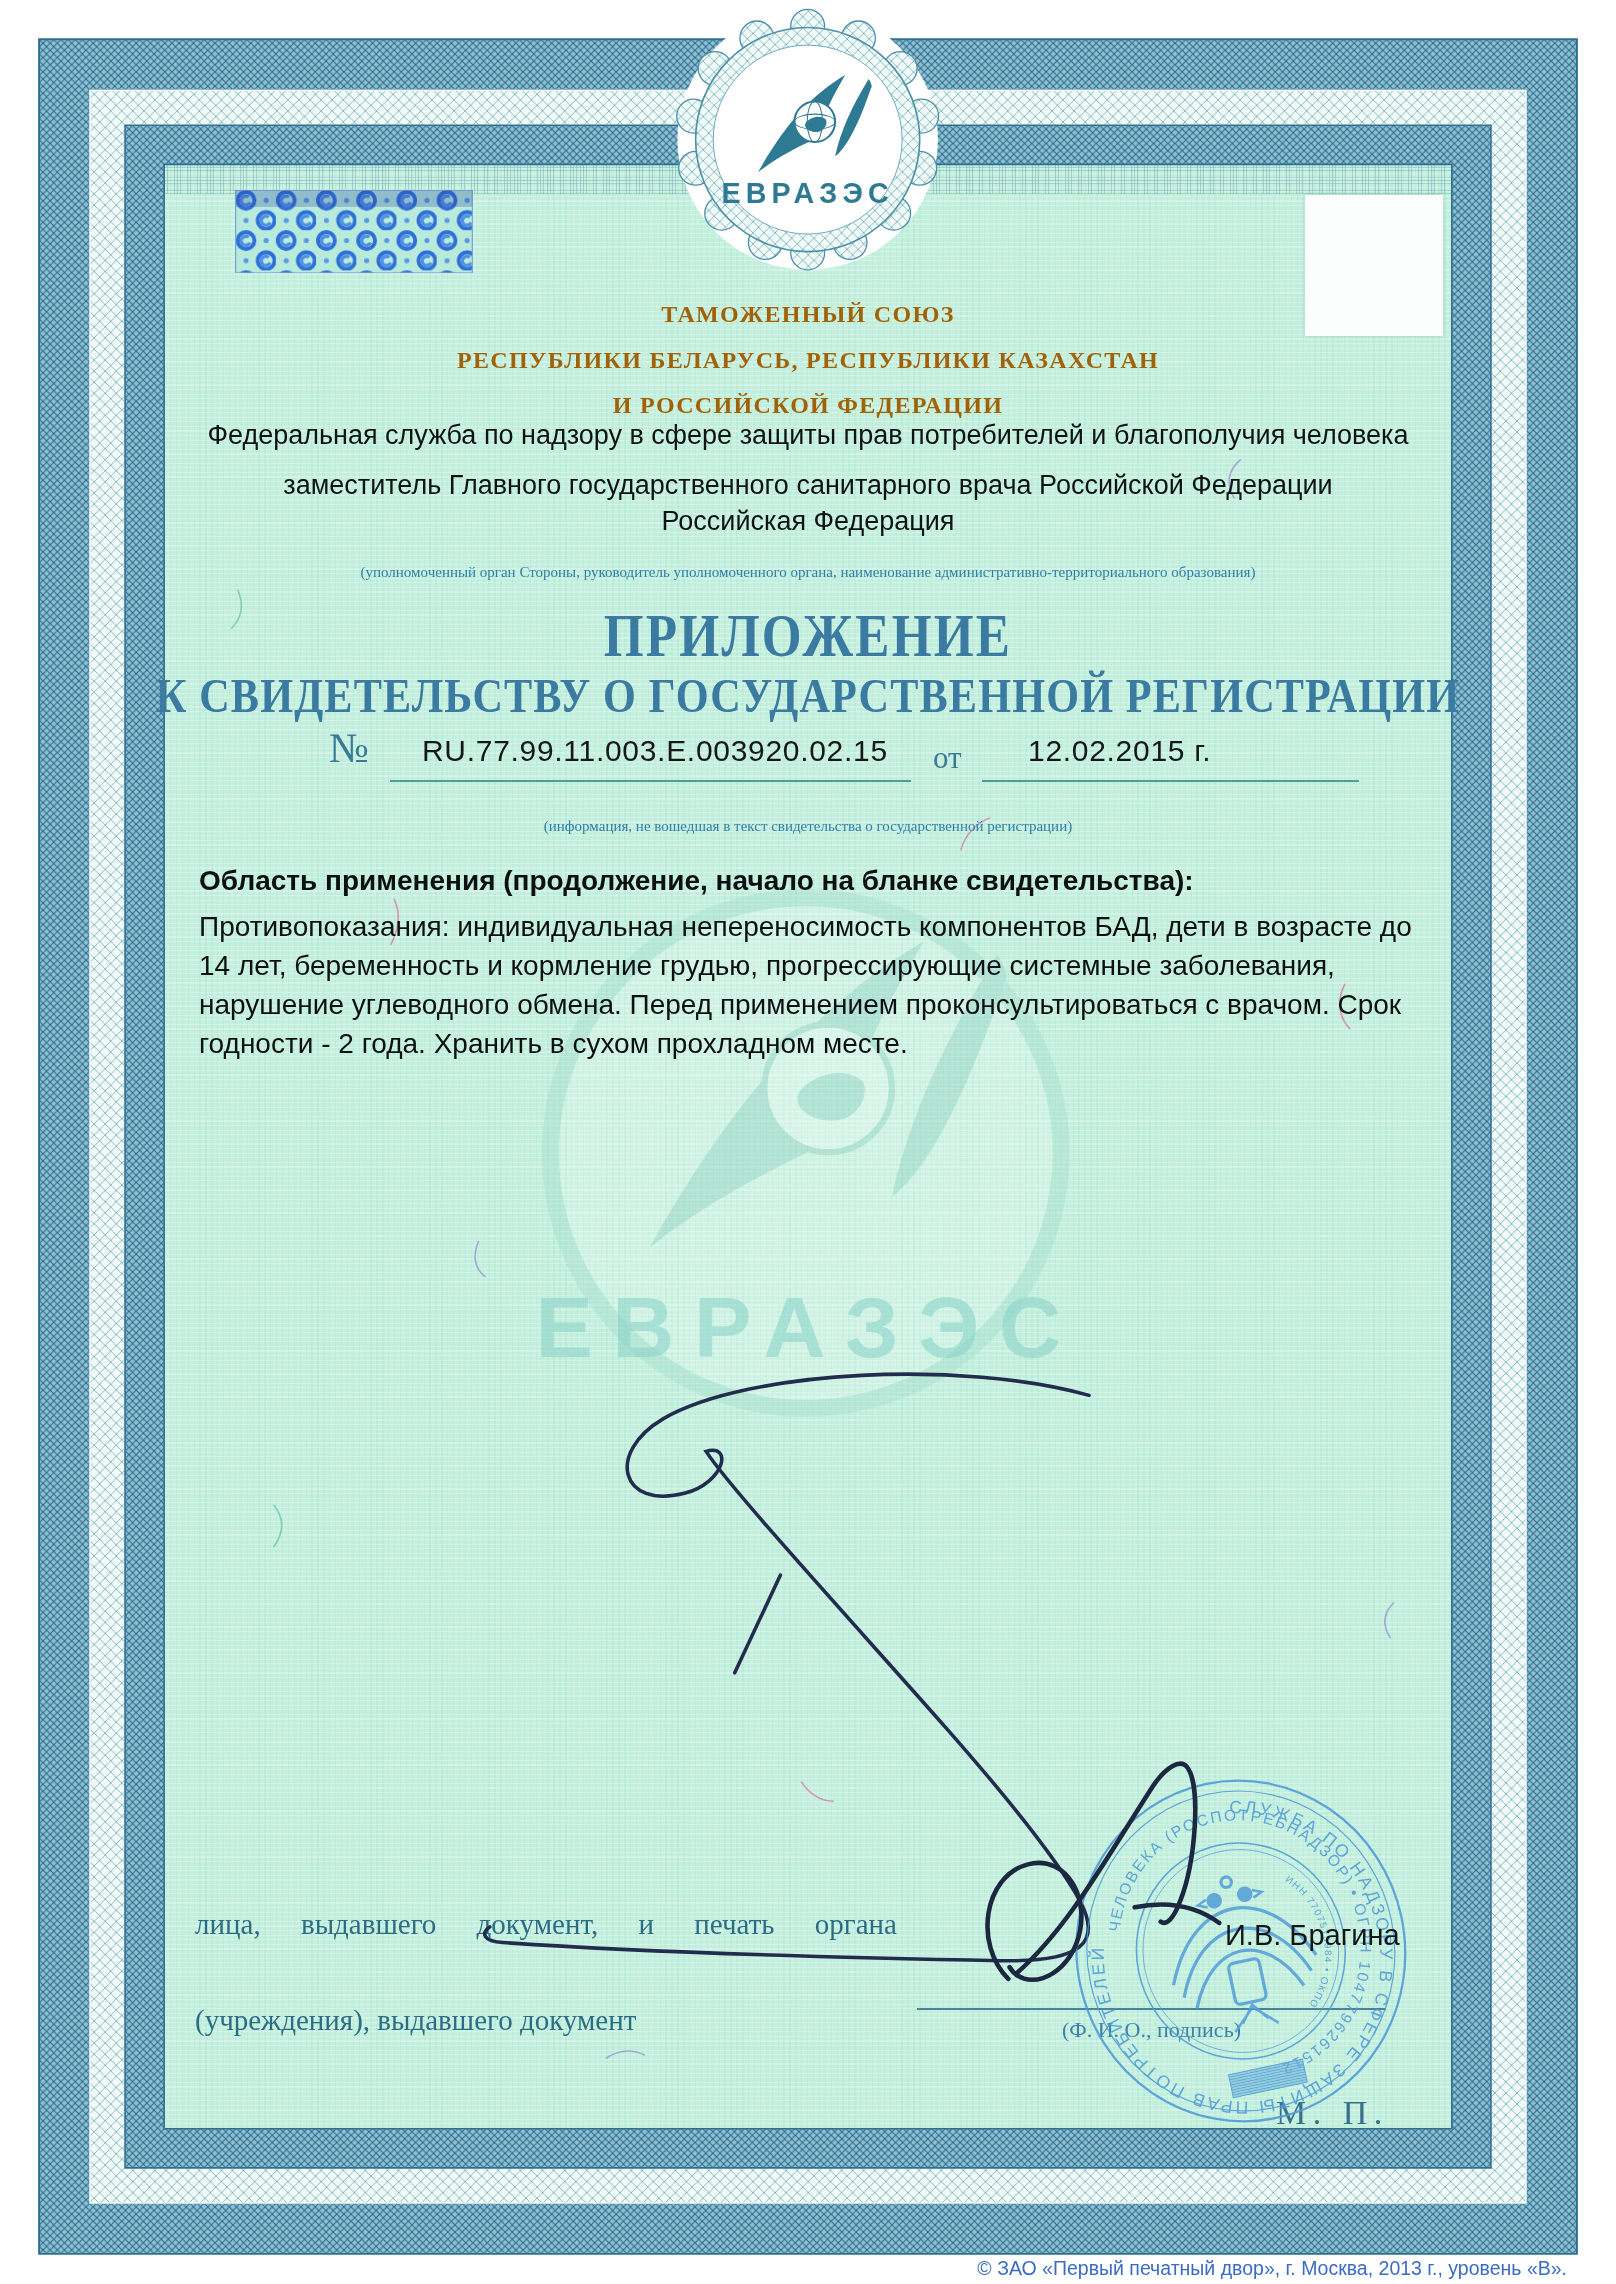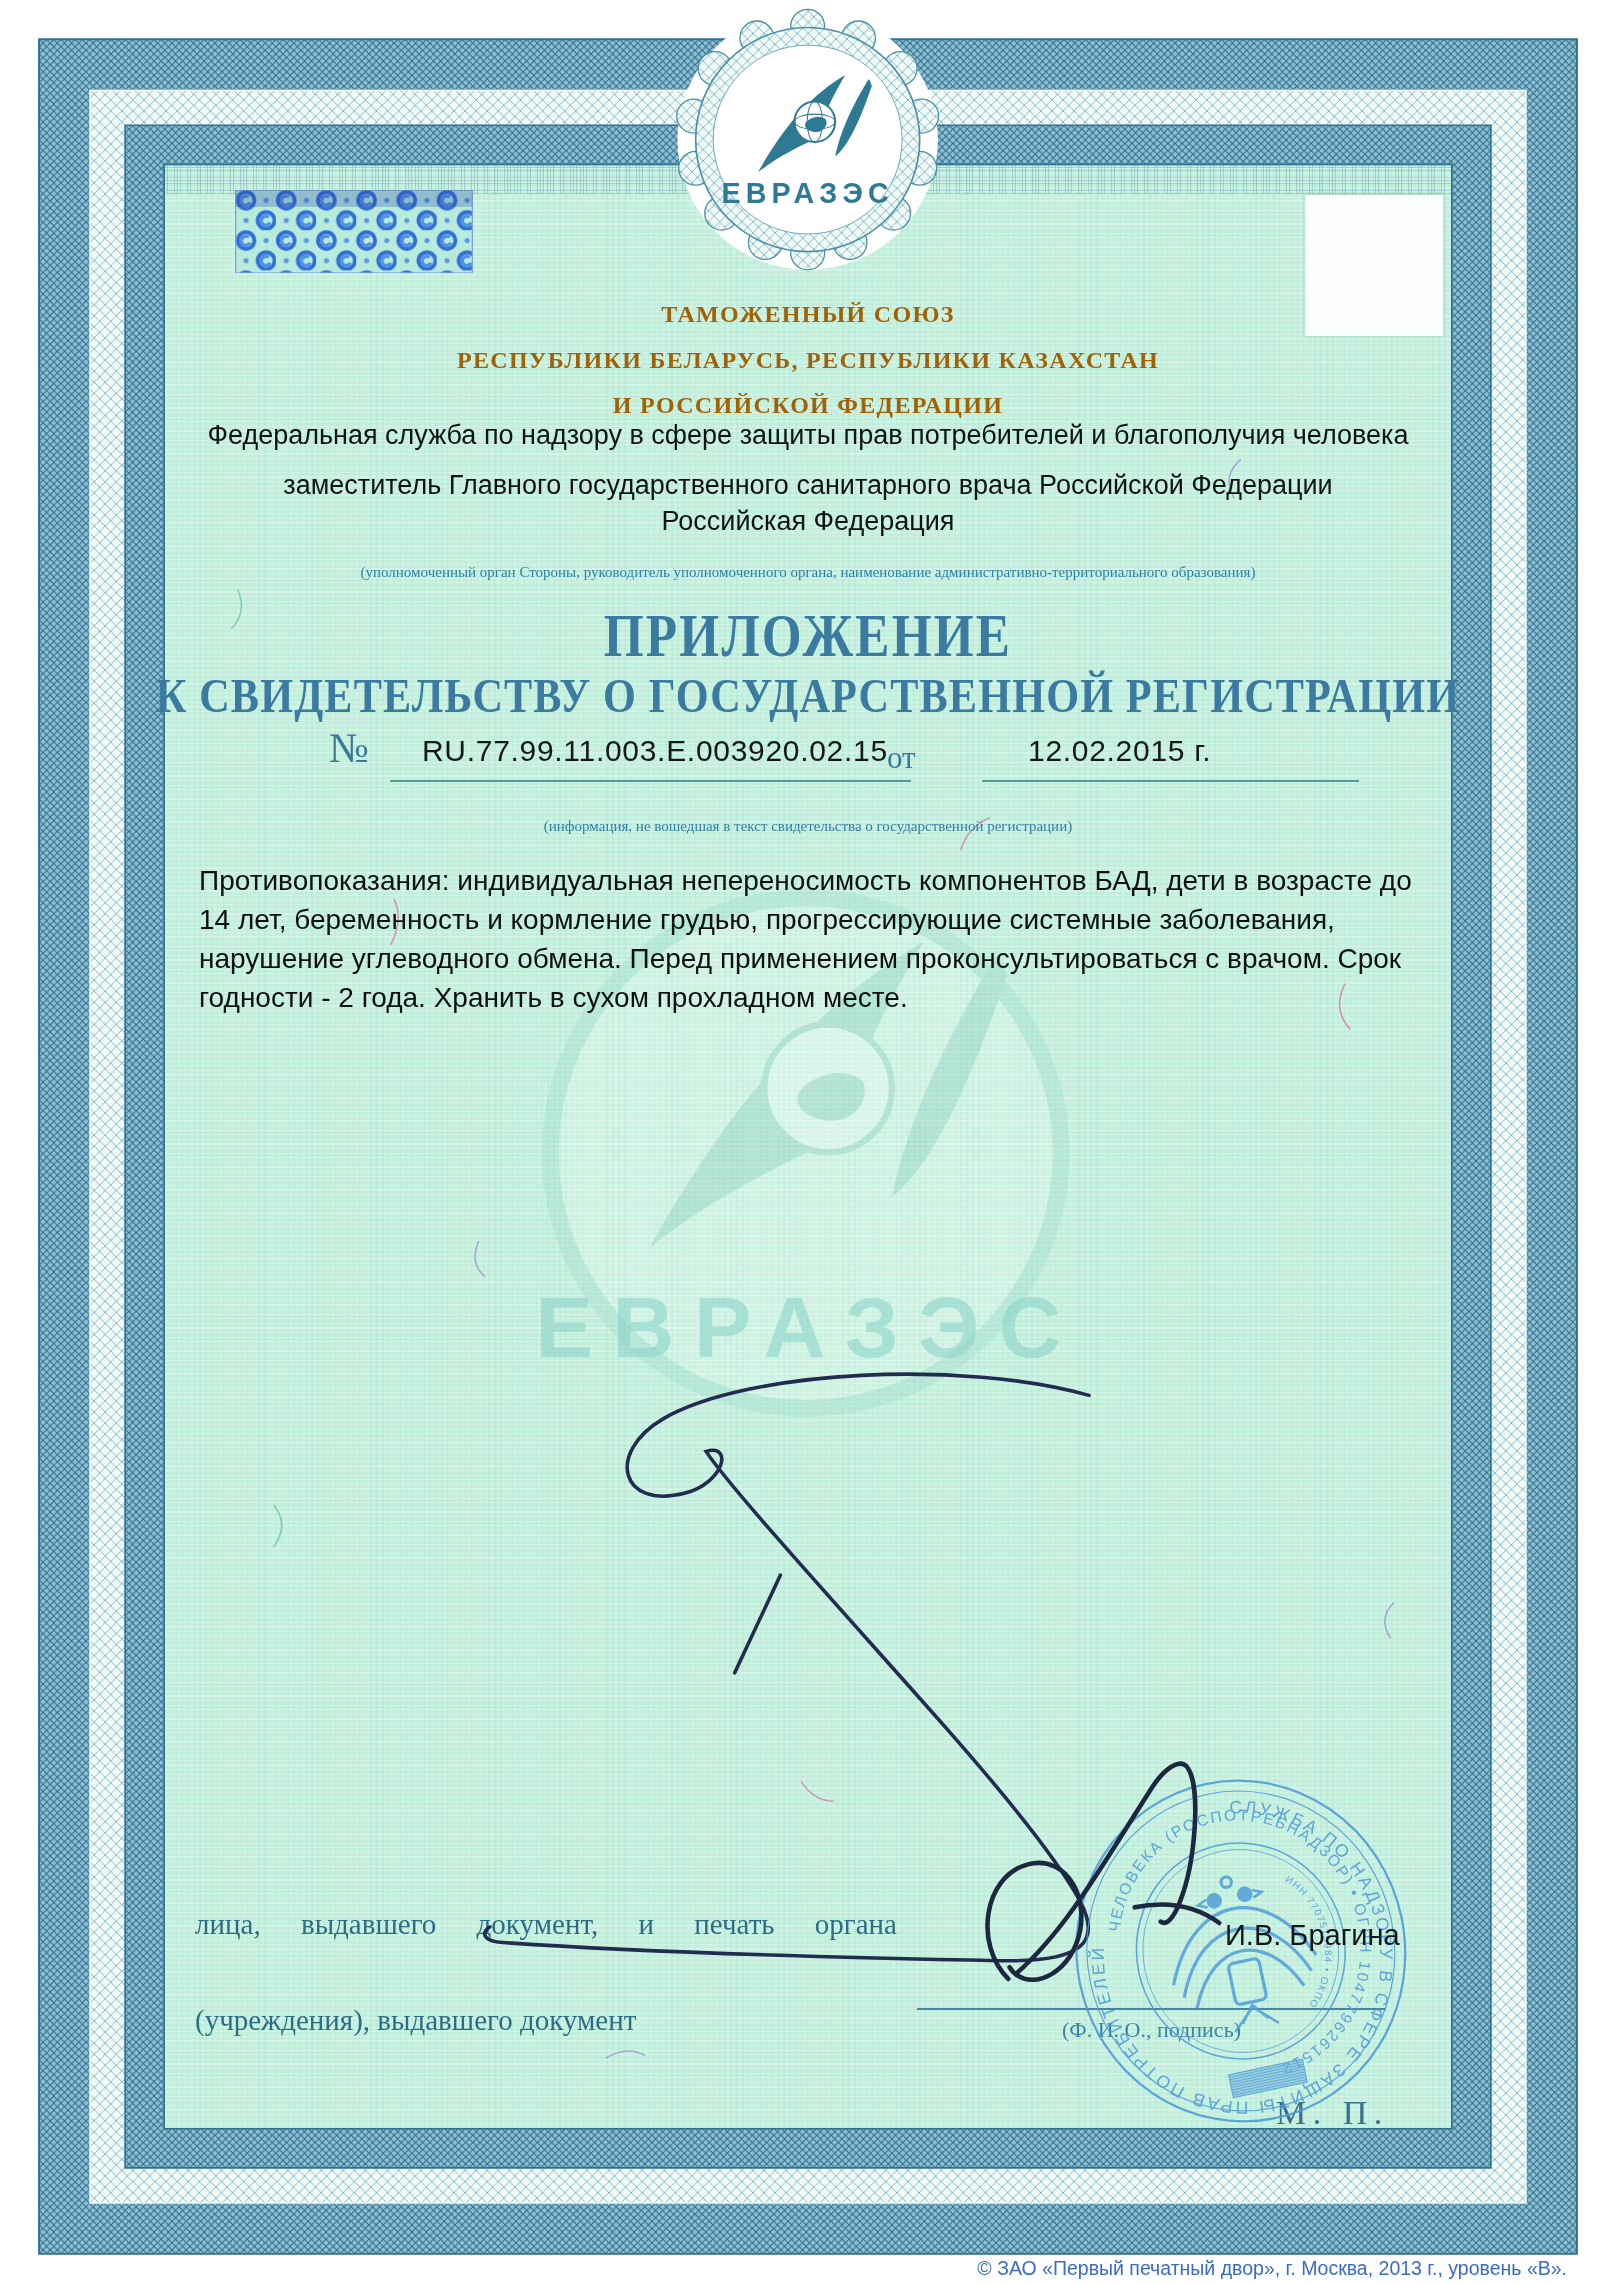--- a/index.html
+++ b/index.html
@@ -159,26 +159,27 @@
 <div class="abs txt center sansline" style="top:470px">заместитель Главного государственного санитарного врача Российской Федерации</div>
 <div class="abs txt center sansline" style="top:506px">Российская Федерация</div>
 <div class="abs txt center smallcap" style="top:564px">(уполномоченный орган Стороны, руководитель уполномоченного органа, наименование административно-территориального образования)</div>
 
 <div class="abs txt center bigtitle t1" style="top:601px">ПРИЛОЖЕНИЕ</div>
 <div class="abs txt center bigtitle t2" style="top:668px">К СВИДЕТЕЛЬСТВУ О ГОСУДАРСТВЕННОЙ РЕГИСТРАЦИИ</div>
 
 <div class="abs txt no-label" style="left:329px;top:724px;font-size:42px">№</div>
 <div class="abs txt regnum" style="left:422px;top:734px">RU.77.99.11.003.Е.003920.02.15</div>
 <div class="abs uline" style="left:390px;top:780px;width:521px"></div>
-<div class="abs txt ot-label" style="left:887px;top:740px;font-size:31px">от</div>
+<div class="abs txt ot-label" style="left:933px;top:740px;font-size:31px">от</div>
 <div class="abs txt regnum" style="left:1028px;top:734px">12.02.2015 г.</div>
 <div class="abs uline" style="left:982px;top:780px;width:377px"></div>
 <div class="abs txt center smallcap" style="top:818px">(информация, не вошедшая в текст свидетельства о государственной регистрации)</div>
 
 <div class="abs txt bodyblock">
+  <div class="bh">Область применения (продолжение, начало на бланке свидетельства):</div>
   <div>Противопоказания: индивидуальная непереносимость компонентов БАД, дети в возрасте до 14 лет, беременность и кормление грудью, прогрессирующие системные заболевания, нарушение углеводного обмена. Перед применением проконсультироваться с врачом. Срок годности - 2 года. Хранить в сухом прохладном месте.</div>
 </div>
 
 <div class="abs noteblock">
   <span class="jline">лица, выдавшего документ, и печать органа</span>
   <span>(учреждения), выдавшего документ</span>
 </div>
 
 <div class="abs fio-line"></div>
 <div class="abs fio-cap">(Ф. И. О., подпись)</div>

